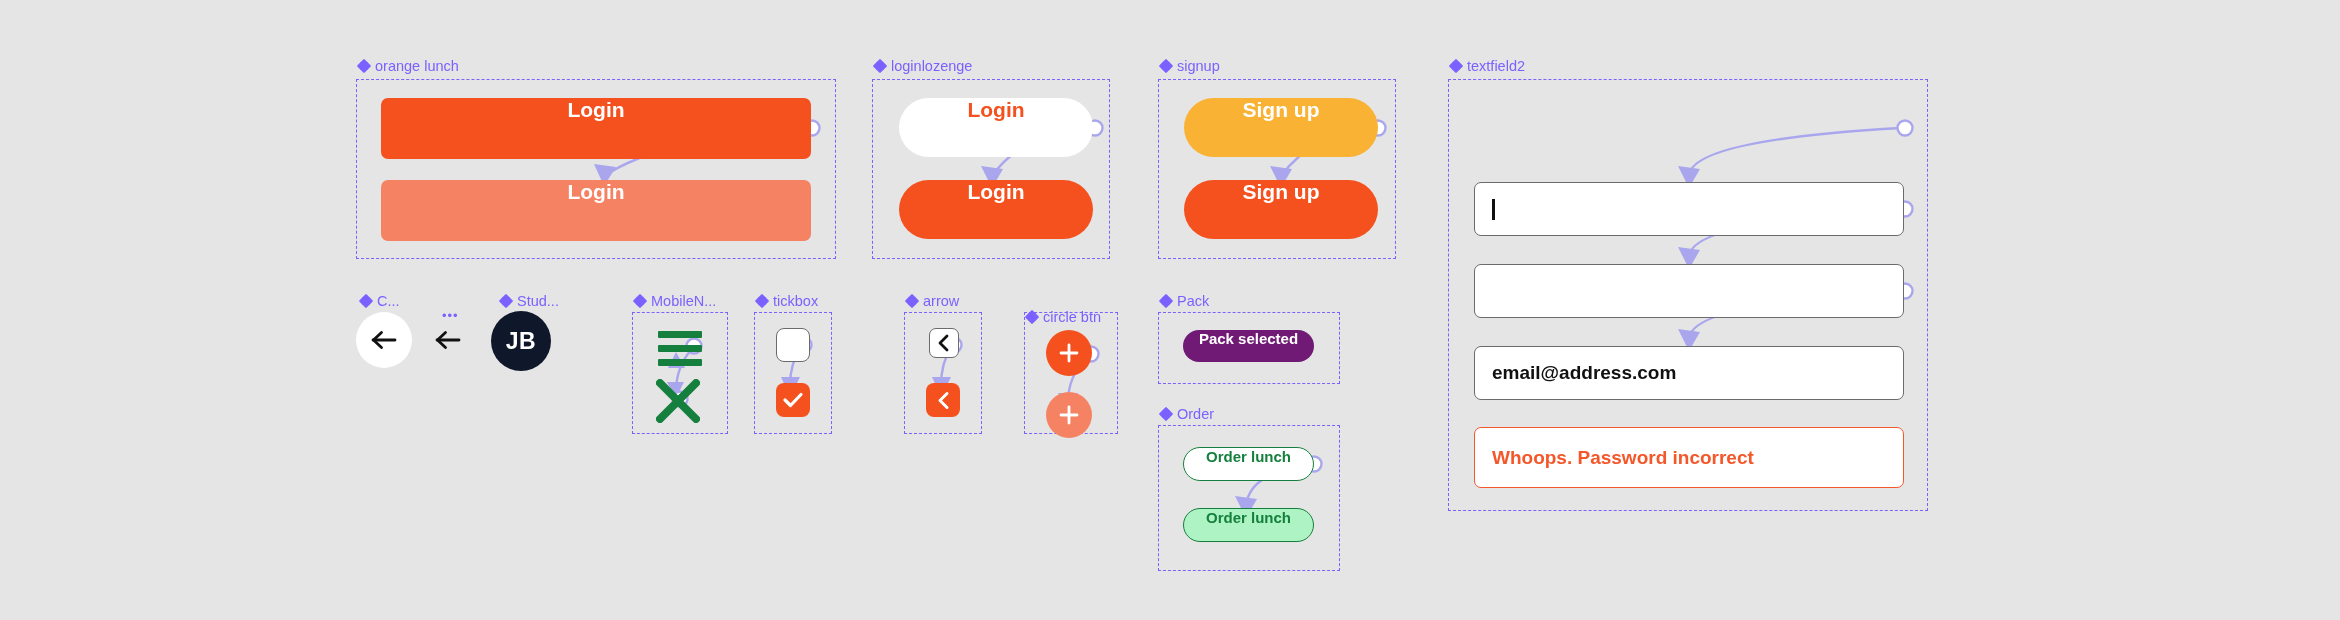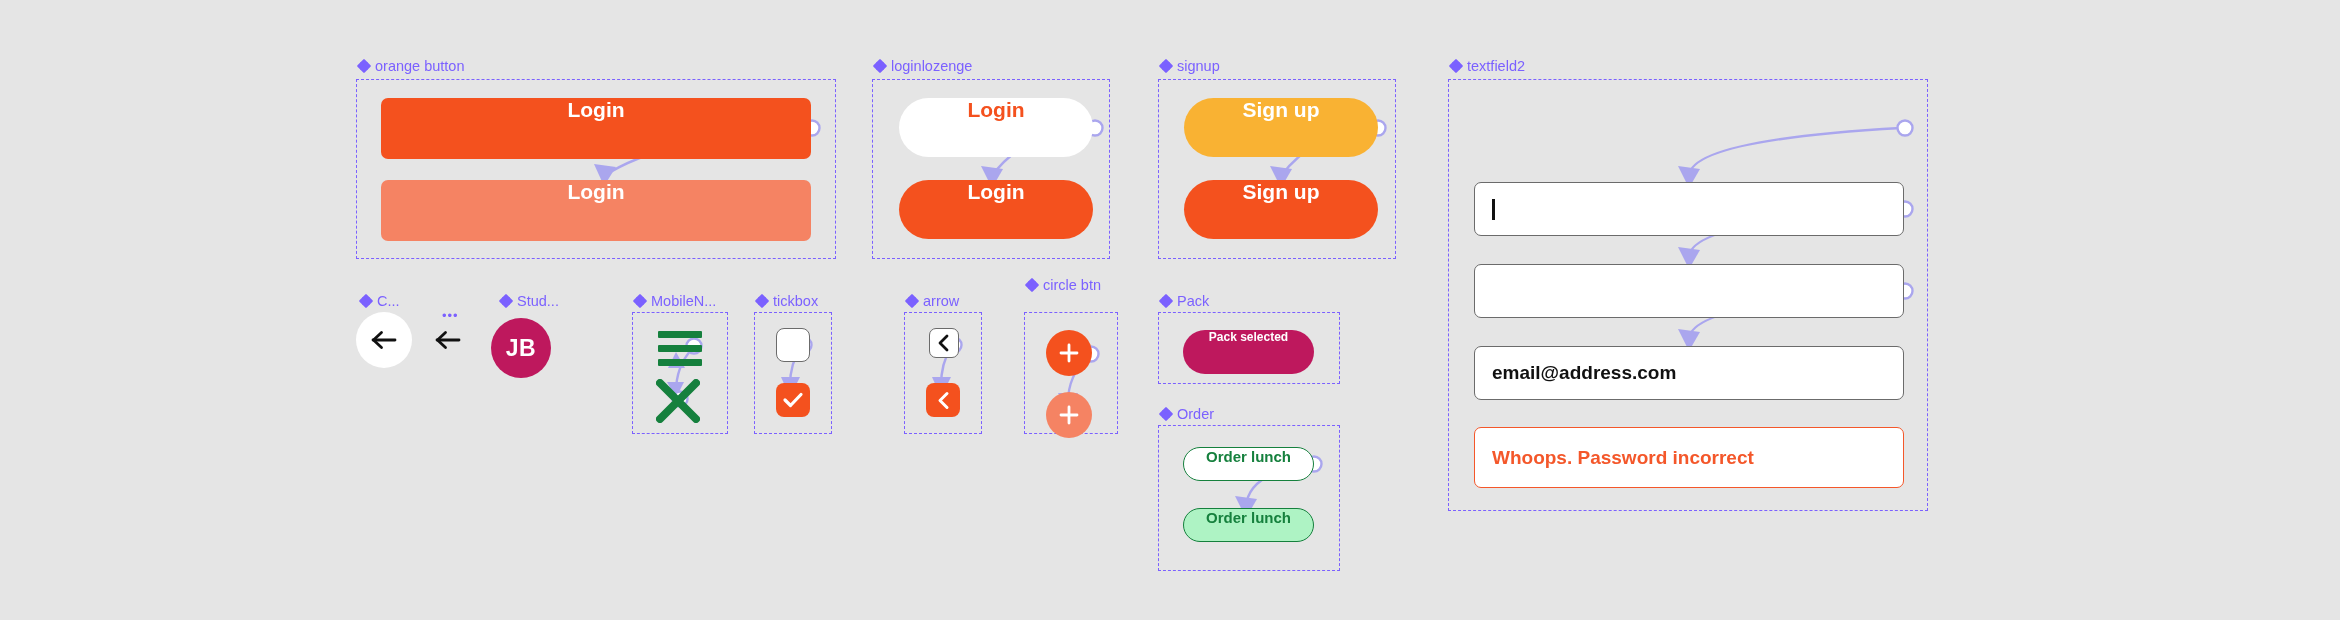--- a/index.html
+++ b/index.html
@@ -107,21 +107,21 @@
     <circle class="knob" cx="1314" cy="464" r="7.5"></circle>
   </svg>
 
   <div class="badge" style="left:358px;top:59px;">
     <span class="dia">
         <span class="a"></span>
         <span class="b"></span>
         <span class="c"></span>
         <span class="d"></span>
       </span>
-    <span>orange button</span>
+    <span>orange lunch</span>
   </div>
   <div class="frame" style="left:356px;top:79px;width:480px;height:180px;"></div>
   <div class="btn btn-rect" style="left:381px;top:98px;width:430px;height:61px;background:#f4511e;color:#fff;font-size:21px;">
     <span>Login</span>
   </div>
   <div class="btn btn-rect" style="left:381px;top:180px;width:430px;height:61px;background:#f58363;color:#fff;font-size:21px;">
     <span>Login</span>
   </div>
 
   <div class="badge" style="left:874px;top:59px;">
@@ -209,21 +209,21 @@
 
   <div class="badge" style="left:500px;top:294px;">
     <span class="dia">
         <span class="a"></span>
         <span class="b"></span>
         <span class="c"></span>
         <span class="d"></span>
       </span>
     <span>Stud...</span>
   </div>
-  <div class="circ" style="left:491px;top:318px;width:60px;height:60px;background:#be185d;">
+  <div class="circ" style="left:491px;top:311px;width:60px;height:60px;background:#0f172a;">
     <span class="avatar-txt">JB</span>
   </div>
 
   <div class="badge" style="left:634px;top:294px;">
     <span class="dia">
         <span class="a"></span>
         <span class="b"></span>
         <span class="c"></span>
         <span class="d"></span>
       </span>
@@ -272,21 +272,21 @@
     <svg width="14" height="18" viewBox="0 0 14 18">
       <path d="M10 2 L3 9 L10 16" stroke="#111" stroke-width="2.8" fill="none" stroke-linecap="round" stroke-linejoin="round"></path>
     </svg>
   </div>
   <div class="sq" style="left:926px;top:383px;width:34px;height:34px;background:#f4511e;border-radius:8px;display:flex;align-items:center;justify-content:center;">
     <svg width="15" height="19" viewBox="0 0 15 19">
       <path d="M11 2.5 L4 9.5 L11 16.5" stroke="#fff" stroke-width="3" fill="none" stroke-linecap="round" stroke-linejoin="round"></path>
     </svg>
   </div>
 
-  <div class="badge" style="left:1026px;top:278px;align-items:center;">
+  <div class="badge" style="left:1026px;top:310px;align-items:center;">
     <span class="dia">
         <span class="a"></span>
         <span class="b"></span>
         <span class="c"></span>
         <span class="d"></span>
       </span>
     <span>circle btn</span>
   </div>
   <div class="frame" style="left:1024px;top:312px;width:94px;height:122px;"></div>
   <div class="circ" style="left:1046px;top:330px;width:46px;height:46px;background:#f4511e;">
@@ -303,21 +303,21 @@
   <div class="badge" style="left:1160px;top:294px;">
     <span class="dia">
         <span class="a"></span>
         <span class="b"></span>
         <span class="c"></span>
         <span class="d"></span>
       </span>
     <span>Pack</span>
   </div>
   <div class="frame" style="left:1158px;top:312px;width:182px;height:72px;"></div>
-  <div class="btn btn-pill" style="left:1183px;top:330px;width:131px;height:44px;background:#be185d;color:#ffffff;font-size:12px;">
+  <div class="btn btn-pill" style="left:1183px;top:330px;width:131px;height:32px;background:#701a75;color:#ffffff;font-size:15px;">
     <span>Pack selected</span>
   </div>
 
   <div class="badge" style="left:1160px;top:407px;">
     <span class="dia">
         <span class="a"></span>
         <span class="b"></span>
         <span class="c"></span>
         <span class="d"></span>
       </span>

